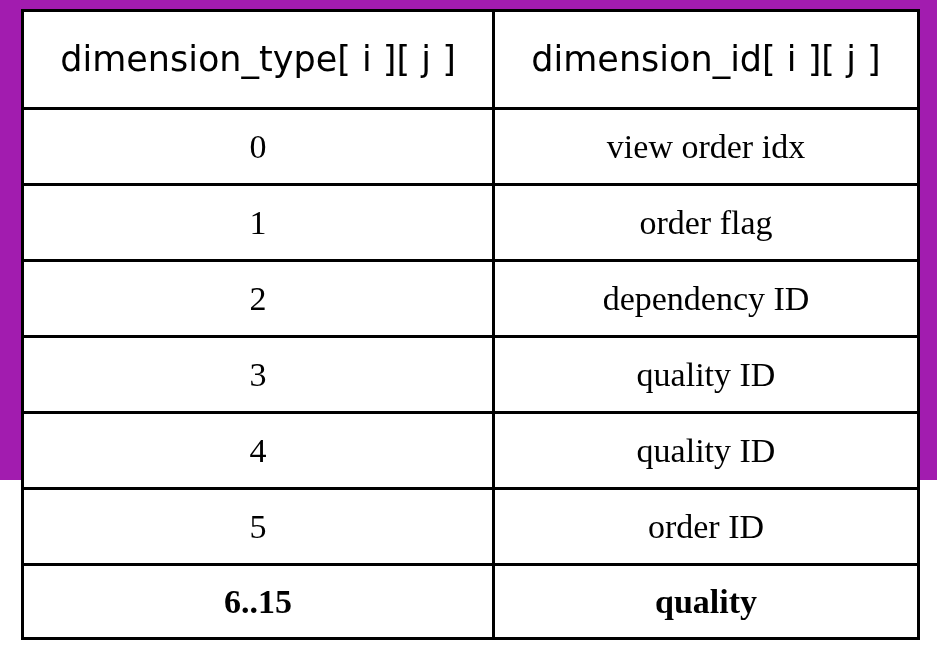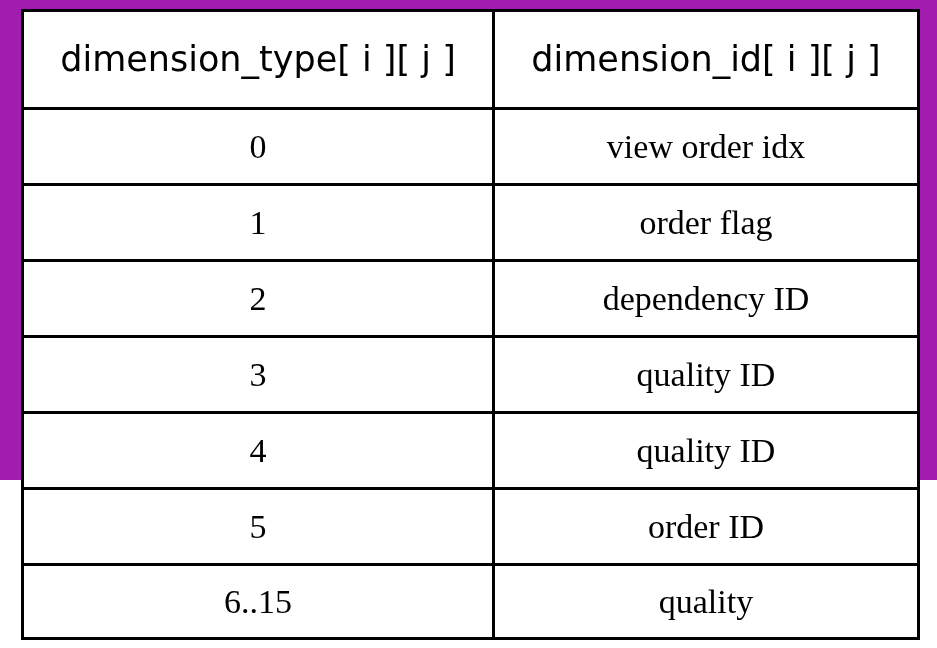--- a/index.html
+++ b/index.html
@@ -61,20 +61,21 @@
     height: 73px;
     font-family: "Liberation Serif", "DejaVu Serif", serif;
     font-weight: normal;
     font-size: 34px;
     line-height: 1.1;
     white-space: nowrap;
   }
 
   .spec-table tbody tr:last-child td {
     height: 71px;
+    font-weight: bold;
   }
 </style>
 </head>
 <body>
 
 <div class="page">
 
   <table class="spec-table">
     <colgroup>
       <col class="c-type">

